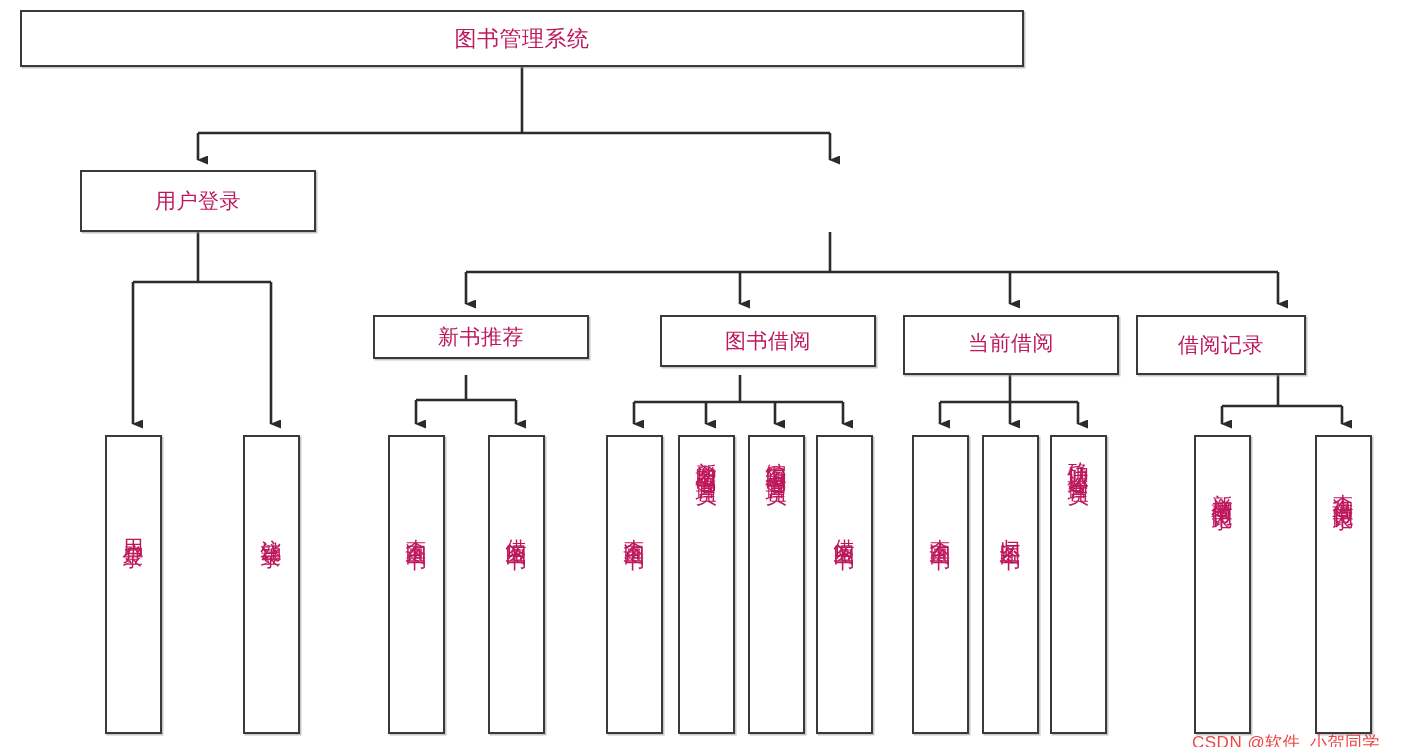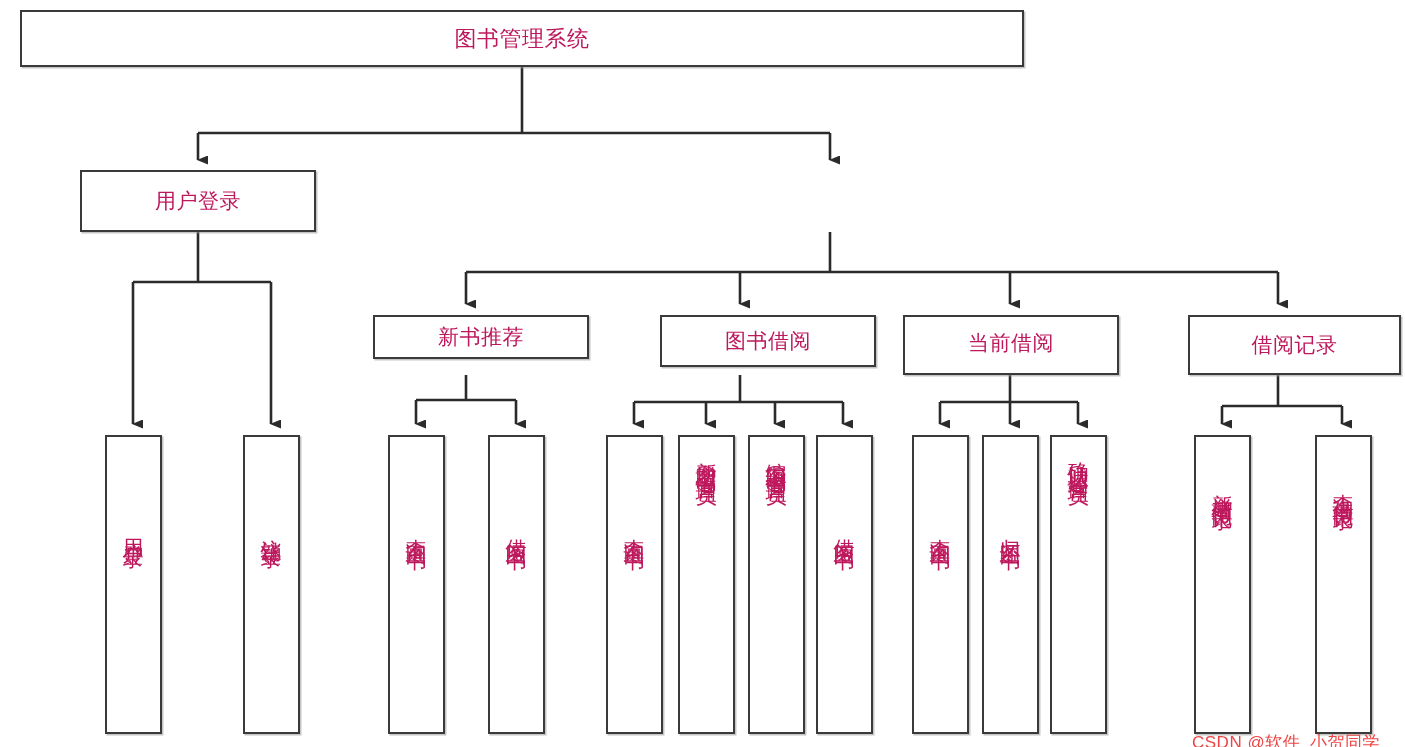--- a/index.html
+++ b/index.html
@@ -140,21 +140,21 @@
 
   <div class="node horizontal" style="left:373px; top:315px; width:216px; height:44px;">
     <span class="node-label">新书推荐</span>
   </div>
   <div class="node horizontal" style="left:632px; top:315px; width:216px; height:52px;margin-left:28px;">
     <span class="node-label">图书借阅</span>
   </div>
   <div class="node horizontal" style="left:903px; top:315px; width:216px; height:60px;font-family:Liberation Mono, monospace;">
     <span class="node-label">当前借阅</span>
   </div>
-  <div class="node horizontal" style="left:1188px; top:315px; width:213px; height:60px;">
+  <div class="node horizontal" style="left:1136px; top:315px; width:170px; height:60px;">
     <span class="node-label">借阅记录</span>
   </div>
 
   <div class="node vertical" style="left:105px; top:435px; width:57px; height:299px; padding-top:85px;">
     <span class="node-label">用户登录</span>
   </div>
   <div class="node vertical" style="left:243px; top:435px; width:57px; height:299px; padding-top:85px;">
     <span class="node-label">注销登录</span>
   </div>
 

